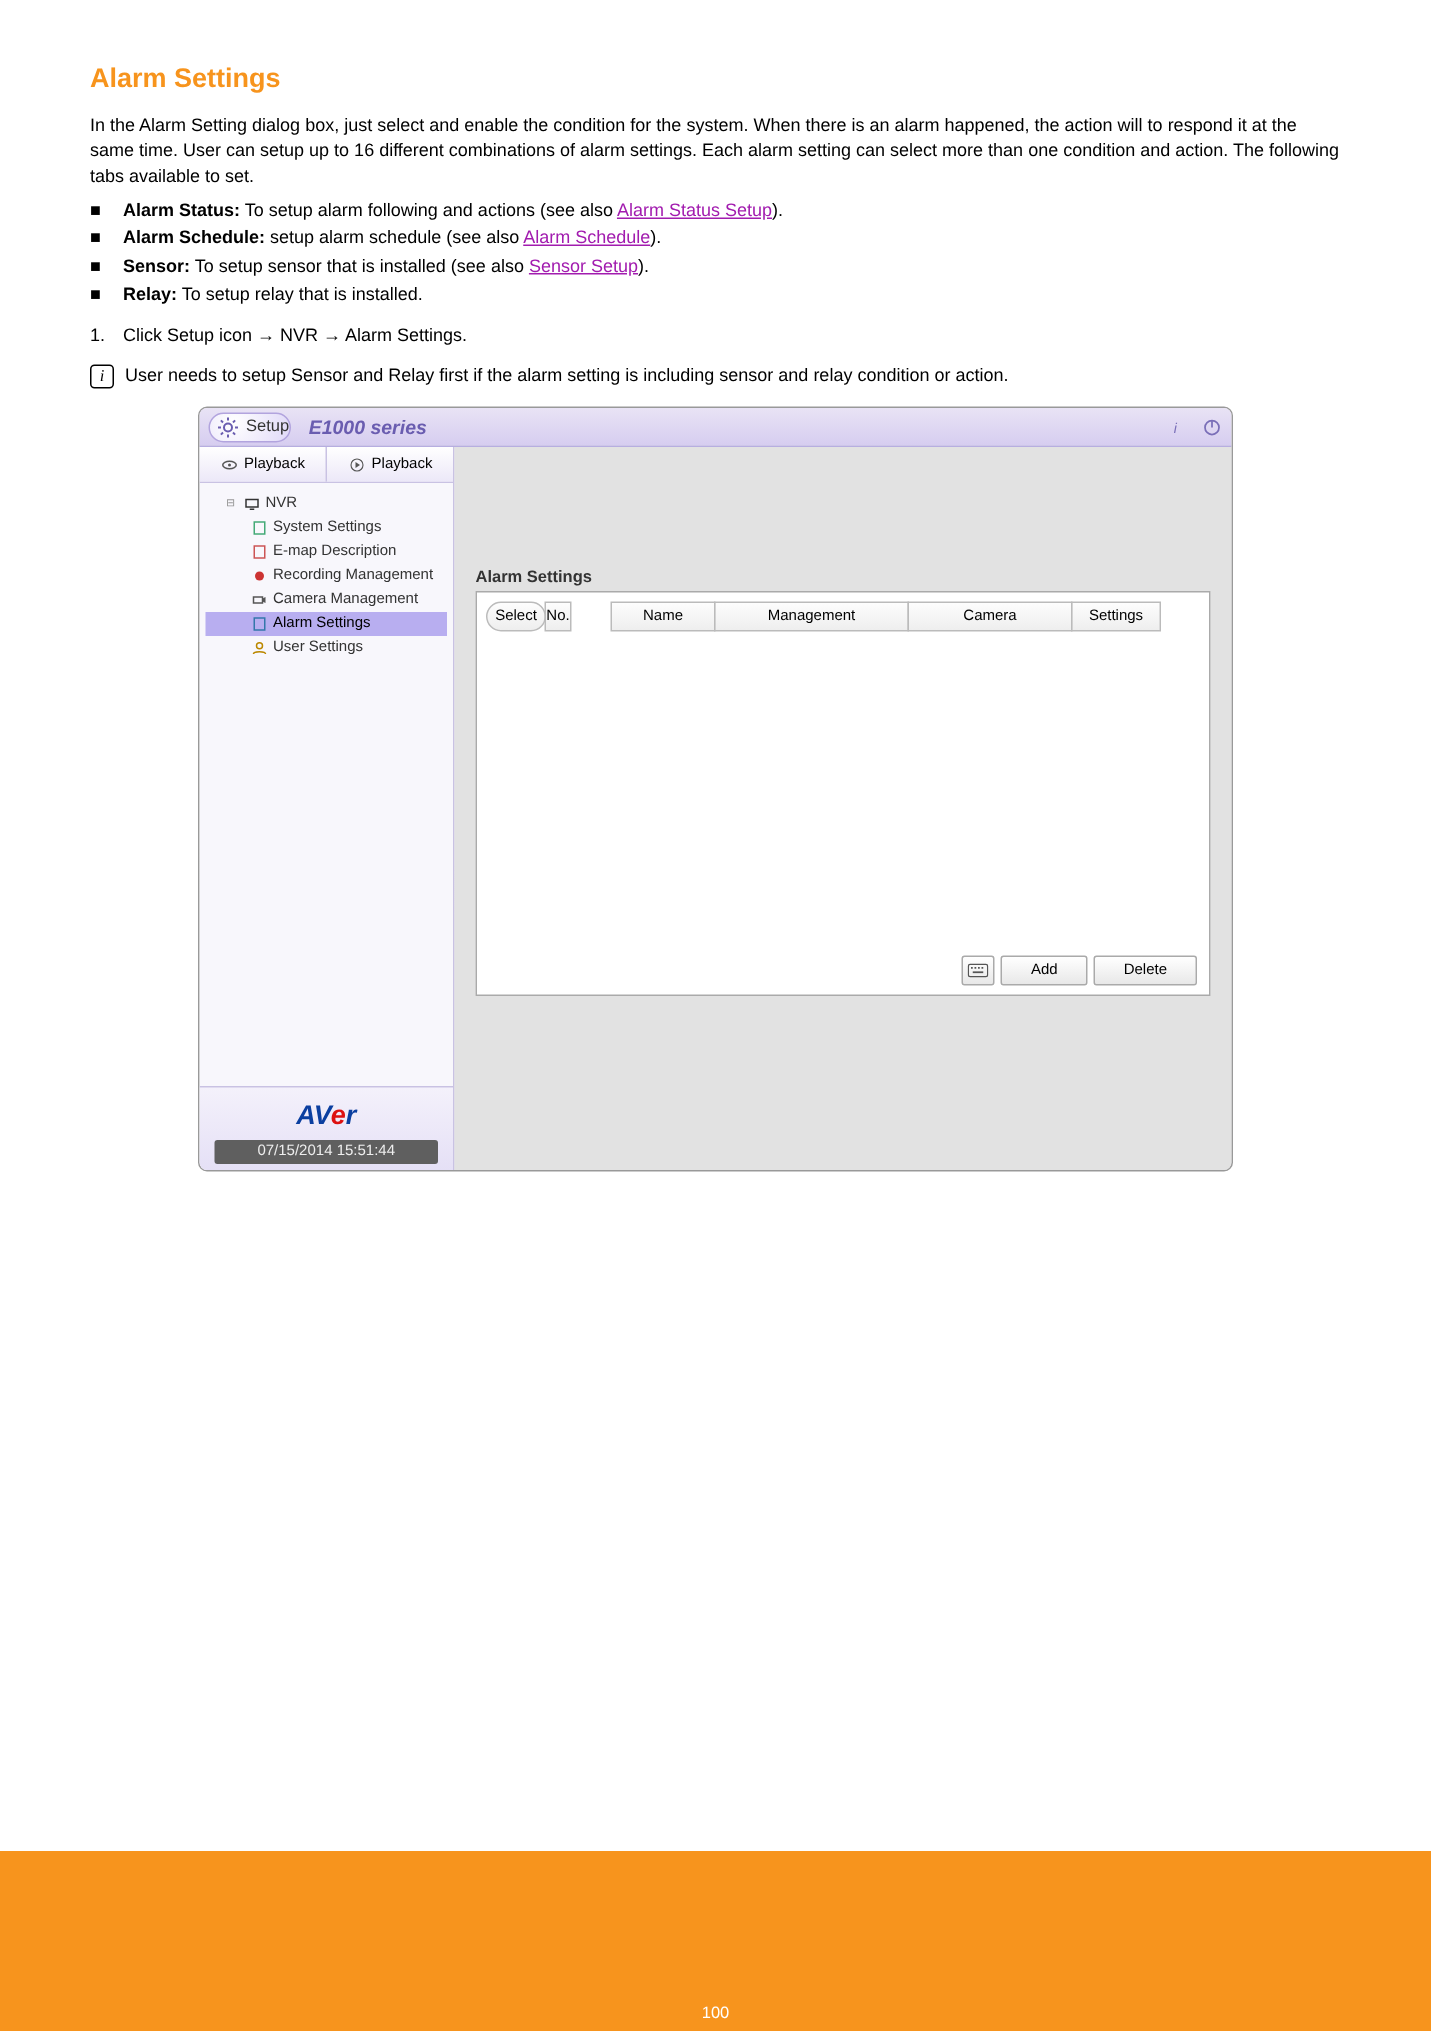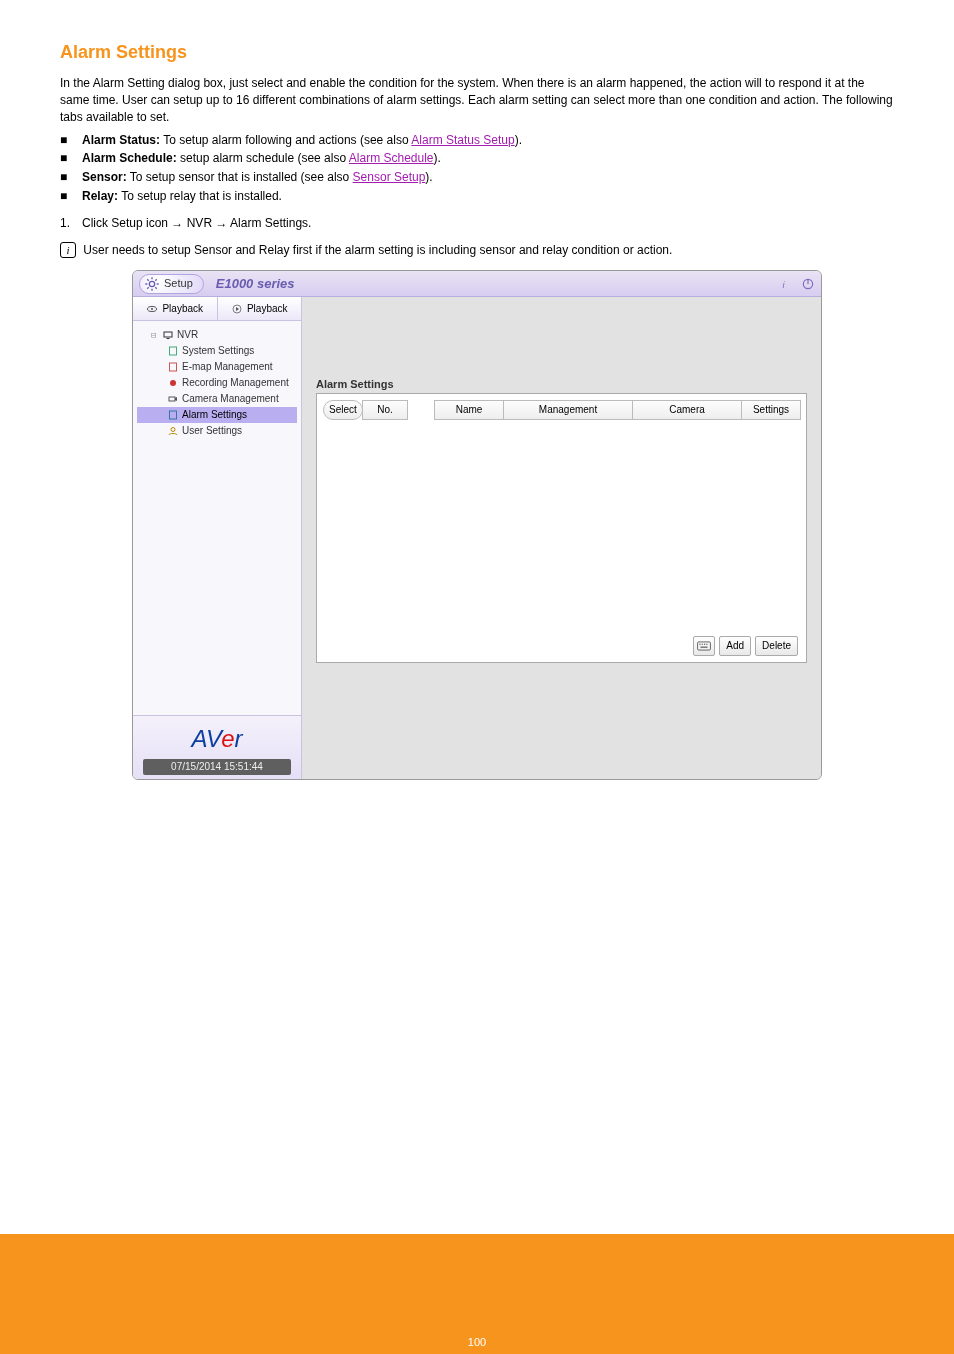--- a/index.html
+++ b/index.html
@@ -63,21 +63,21 @@
     border-bottom: 1px solid #b7aee0;
     display: flex;
     align-items: center;
     padding: 0 6px;
   }
   .setup-pill {
     display: flex; align-items: center;
     background: radial-gradient(circle at 30% 30%, #fff, #e0d9f8);
     border: 1px solid #b2a4de;
     border-radius: 11px;
-    padding: 1px 10px 1px 4px;
+    padding: 1px 0 1px 4px;
     height: 20px;
     font-size: 11px;
     color: #333;
   }
   .gear-svg { width: 16px; height: 16px; margin-right: 4px; }
   .model-label {
     margin-left: 12px;
     font-weight: bold;
     font-style: italic;
     color: #6a5db0;
@@ -129,23 +129,23 @@
   .branch { color: #999; font-family: monospace; font-size: 9px; width: 8px; display: inline-block; }
 
   .side-bottom {
     margin-top: auto;
     text-align: center;
     padding: 6px 0 4px 0;
     border-top: 1px solid #c9c2e3;
     background: linear-gradient(#f4f1fb,#e5e0f6);
   }
   .aver-logo {
-    font-weight: normal;
+    font-weight: bold;
     font-style: italic;
-    font-size: 24px;
+    font-size: 18px;
   }
   .aver-a { color: #0b3fa0; }
   .aver-e { color: #d11; }
   .aver-r { color: #0b3fa0; }
   .timestamp-bar {
     margin: 4px 10px 0 10px;
     background: #5f5f5f;
     color: #eee;
     font-size: 10px;
     padding: 1px 0;
@@ -187,35 +187,35 @@
   .grid-head-row { display: flex; }
   .grid-head {
     border: 1px solid #bbb;
     background: linear-gradient(#fdfdfd,#eee);
     font-size: 10px;
     text-align: center;
     padding: 2px 0;
     margin-right: -1px;
   }
   .gh-select { width: 40px; border-radius: 10px; }
-  .gh-no { width: 46px; }
+  .gh-no { width: 18px; }
   .gh-name { width: 70px; margin-left: 27px; }
   .gh-desc { width: 130px; }
   .gh-camera { width: 110px; }
   .gh-settings { width: 60px; }
   .grid-footer {
     position: absolute;
     right: 8px; bottom: 6px;
     display: flex; gap: 4px;
   }
   .mini-btn {
     border: 1px solid #aaa;
     background: linear-gradient(#fff,#e8e8e8);
     font-size: 10px;
-    padding: 2px 6px;
+    padding: 2px 19px;
     border-radius: 2px;
     display: flex; align-items: center; justify-content: center;
   }
   .mini-btn.iconb { width: 22px; padding: 2px 0; }
 
   
   .footer-bar {
     position: absolute;
     left: 0; bottom: 0;
     width: 100%;
@@ -336,21 +336,21 @@
           <div class="tree-row lvl2">
             <svg class="tree-ico" viewBox="0 0 24 24">
                 <rect x="5" y="4" width="14" height="16" fill="none" stroke="#4a7" stroke-width="2"></rect>
               </svg>
             <span>System Settings</span>
           </div>
           <div class="tree-row lvl2">
             <svg class="tree-ico" viewBox="0 0 24 24">
                 <rect x="5" y="4" width="14" height="16" fill="none" stroke="#c55" stroke-width="2"></rect>
               </svg>
-            <span>E-map Management</span>
+            <span>E-map Description</span>
           </div>
           <div class="tree-row lvl2">
             <svg class="tree-ico" viewBox="0 0 24 24">
                 <circle cx="12" cy="12" r="6" fill="#c33"></circle>
               </svg>
             <span>Recording Management</span>
           </div>
           <div class="tree-row lvl2">
             <svg class="tree-ico" viewBox="0 0 24 24">
                 <rect x="4" y="8" width="12" height="8" fill="none" stroke="#555" stroke-width="2"></rect>

